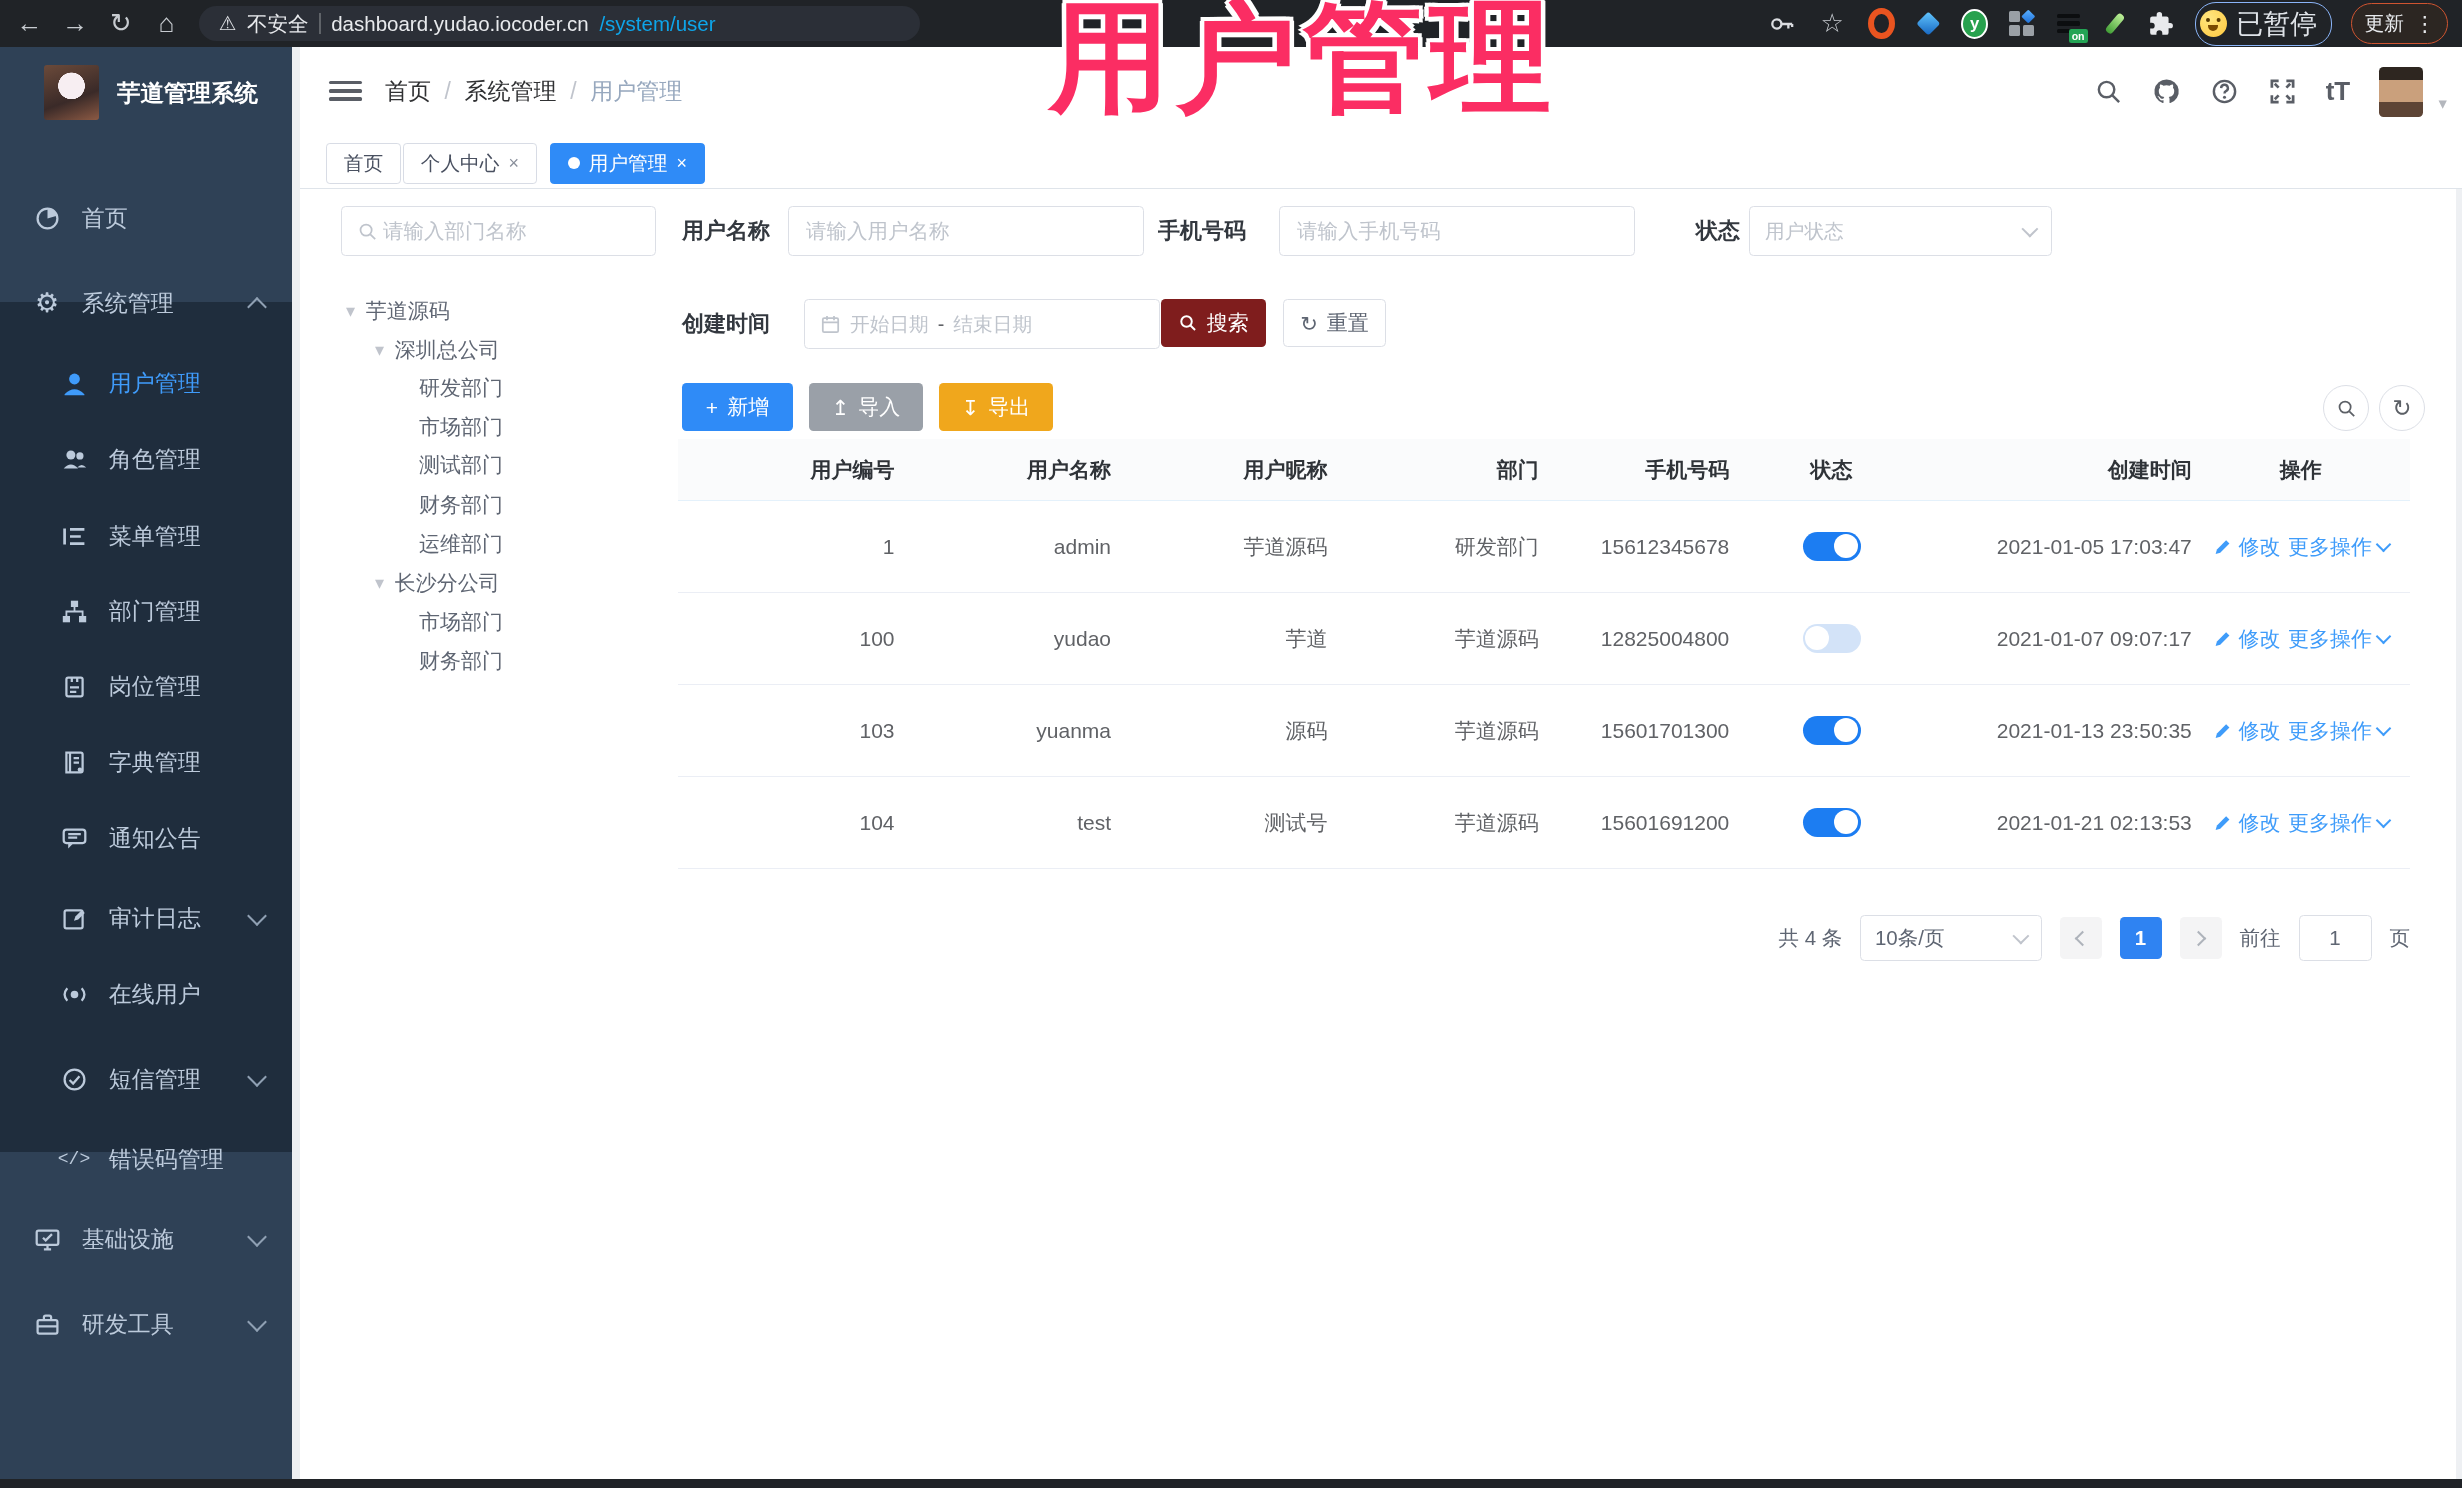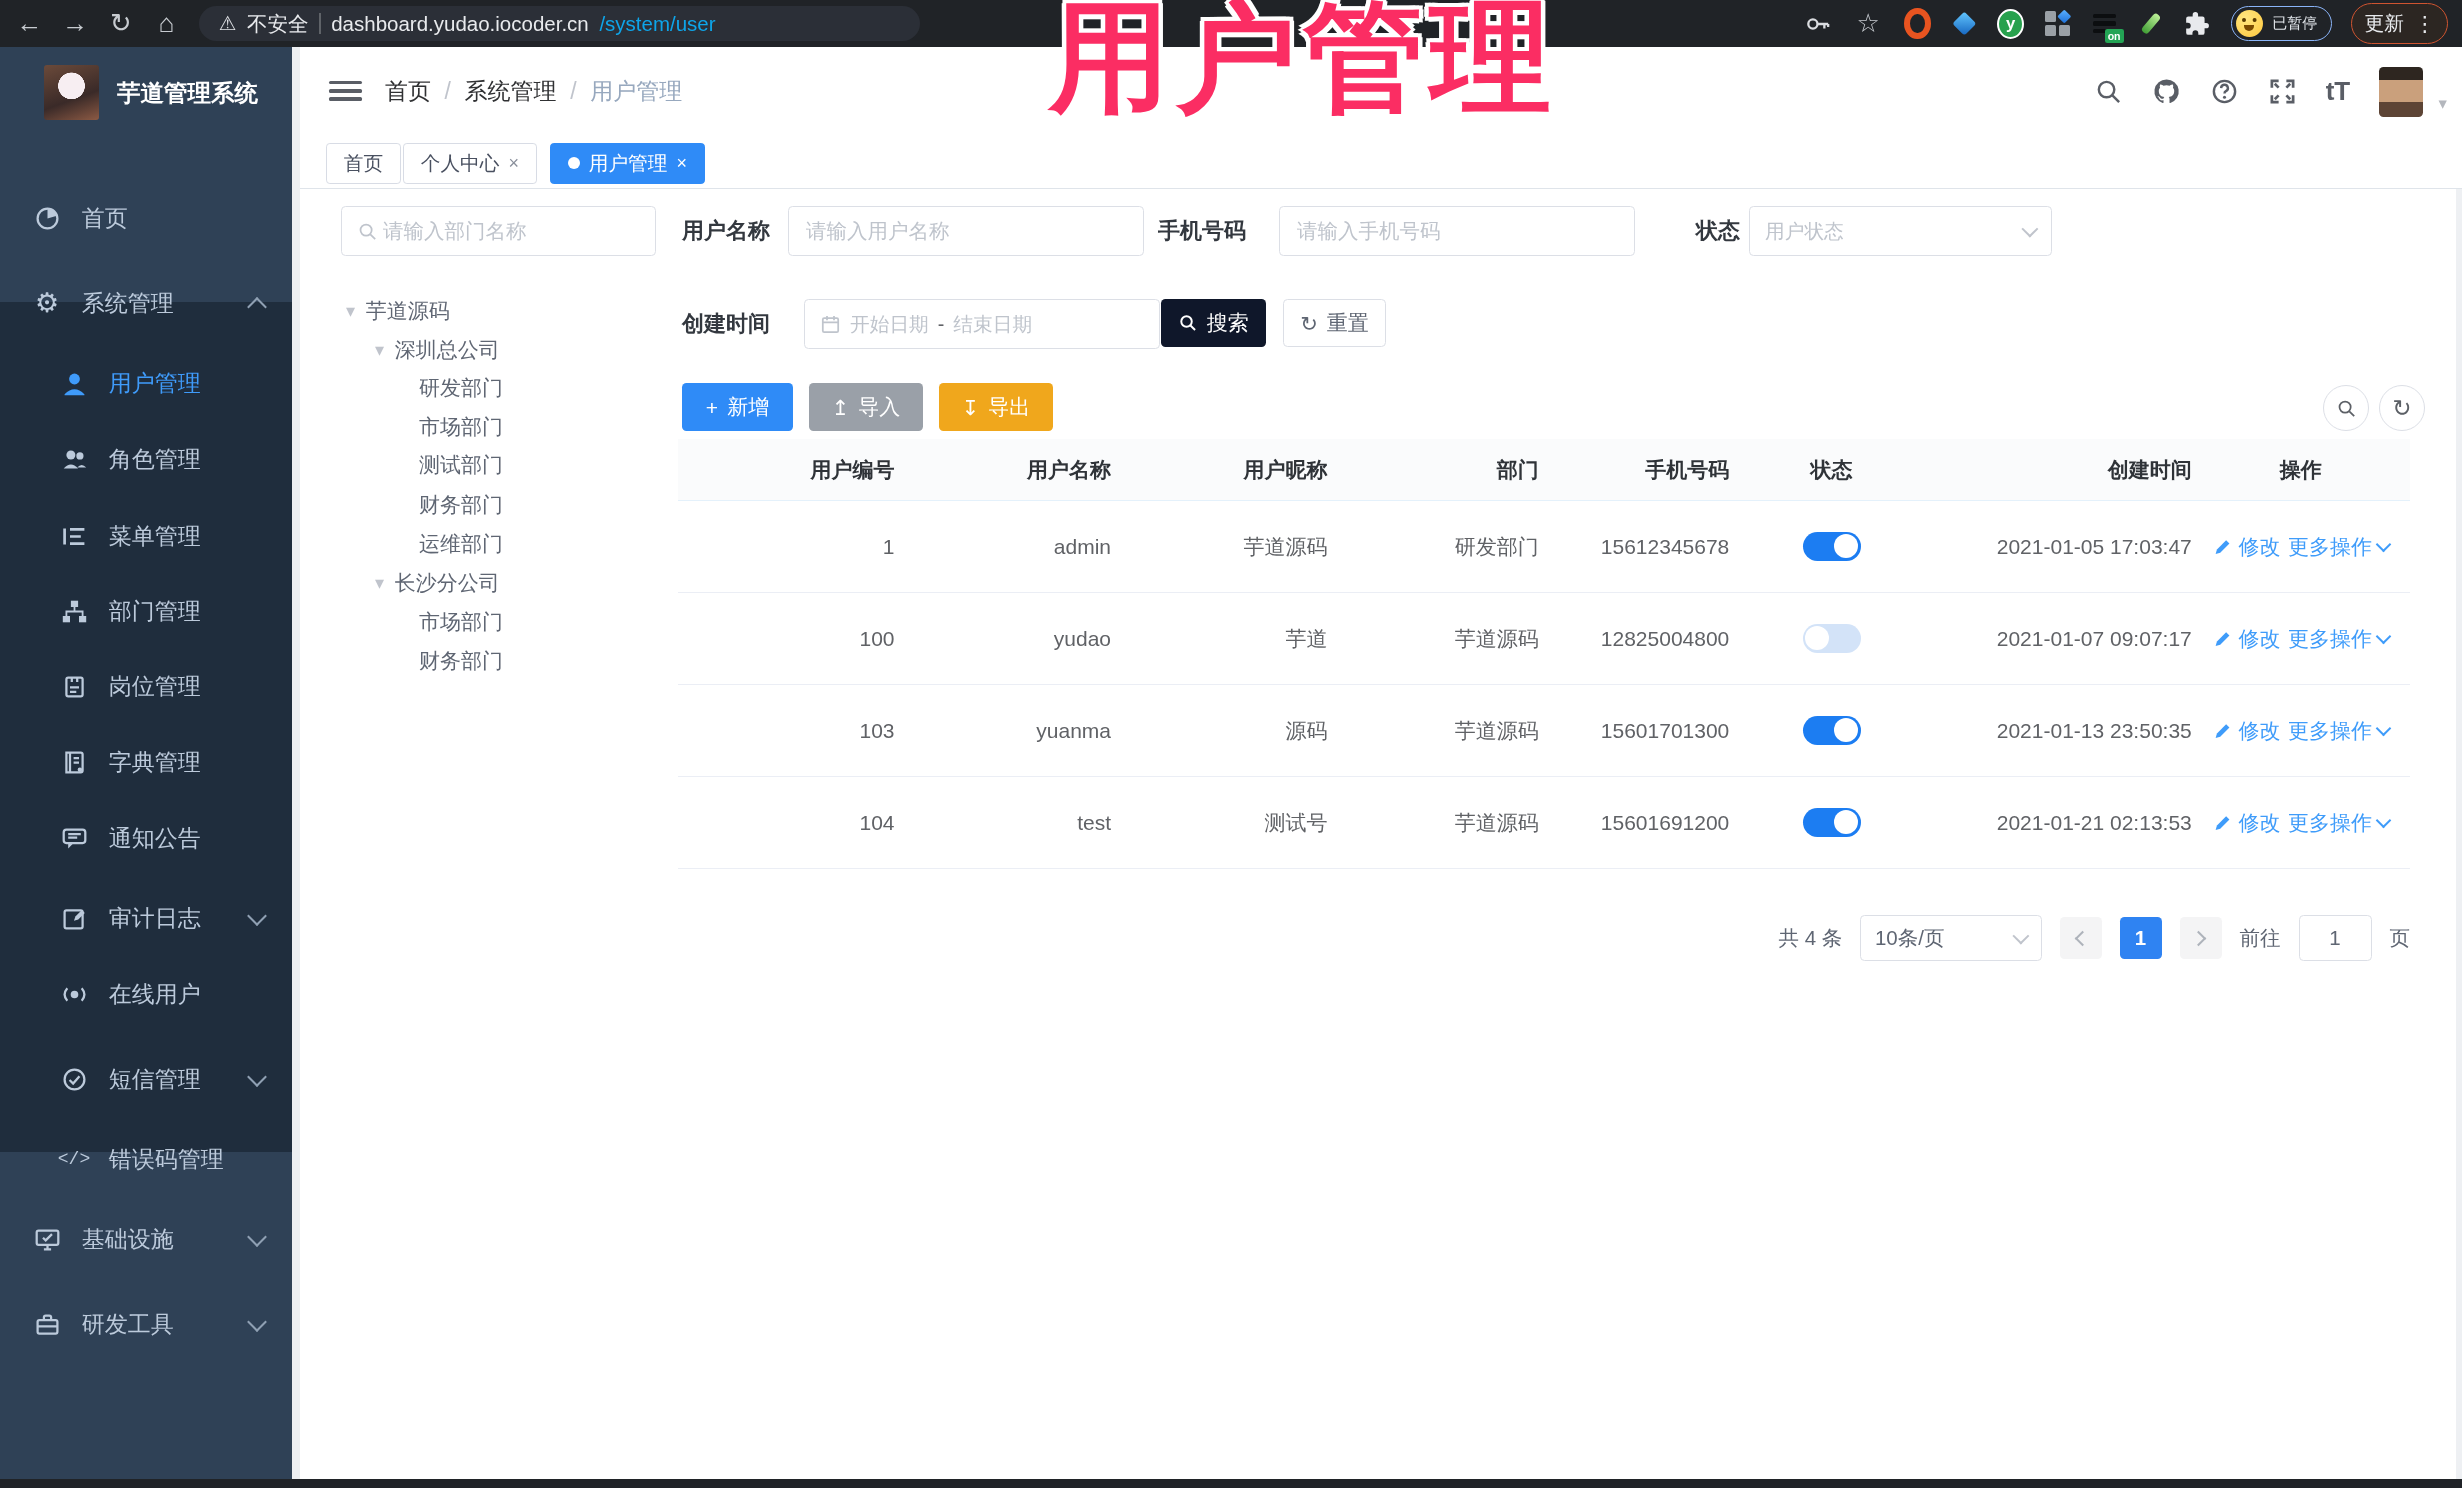--- a/index.html
+++ b/index.html
@@ -25,21 +25,21 @@
   .gridic i.blue{background:linear-gradient(135deg,#5ab0ff,#1d6fd8);transform:rotate(45deg) scale(.9);}
   .linesic{width:23px;height:19.7px;display:flex;flex-direction:column;justify-content:space-between;}
   .linesic i{height:4.5px;background:#0c0e10;border-radius:1.5px;}
   .onbadge{position:absolute;right:-6px;bottom:-6px;background:#23a455;color:#fff;font-size:10.6px;padding:0.8px 3px;border-radius:2.3px;font-weight:bold;}
   .pencil-ext{width:7.6px;height:23px;background:linear-gradient(180deg,#bff199,#3f9d34);border-radius:3.8px;transform:rotate(40deg);}
   .keysvg,.puzz{width:26px;height:26px;}
   #profile-chip{display:flex;align-items:center;gap:9px;border:1.5px solid #8ab4f8;border-radius:21px;padding:3px 13.6px 3px 4.5px;}
   .emoji{width:27px;height:27px;border-radius:50%;background:radial-gradient(circle at 35% 30%,#ffe680,#ffc83d);position:relative;}
   .emoji::before{content:"";position:absolute;left:6px;top:8.3px;width:3.8px;height:3.8px;border-radius:50%;background:#5a3b00;box-shadow:10.6px 0 0 #5a3b00;}
   .emoji::after{content:"";position:absolute;left:8.3px;top:15px;width:9.8px;height:6px;border-radius:0 0 7.6px 7.6px;background:#7a4a00;}
-  #pause-tx{color:#dfe3e8;font-size:15px;}
+  #pause-tx{color:#dfe3e8;font-size:27px;}
   #update-pill{display:flex;align-items:center;gap:10.6px;border:1.5px solid #cf5430;border-radius:21px;padding:6px 12px;background:#2c2622;}
   #update-tx{color:#e8eaed;font-size:19.7px;}
   .kebab{color:#e8eaed;font-size:21px;}
   
   #overlay-title{left:1049px;top:-23px;z-index:60;font-size:121px;font-weight:800;color:#fb2d63;letter-spacing:6px;white-space:nowrap;
     text-shadow:4.5px 0 0 #fff,-4.5px 0 0 #fff,0 4.5px 0 #fff,0 -4.5px 0 #fff,3.8px 3.8px 0 #fff,-3.8px 3.8px 0 #fff,3.8px -3.8px 0 #fff,-3.8px -3.8px 0 #fff;}
   
   #sidebar{left:0;top:47px;width:300px;height:1432px;background:#2f4156;z-index:2;}
   #sb-scroll{left:292px;top:47px;width:7.6px;height:1432px;background:#edeff2;z-index:3;}
   #logo-row{position:absolute;left:0;top:0;width:100%;height:91px;display:flex;align-items:center;gap:18px;padding-left:44px;box-sizing:border-box;}
@@ -89,21 +89,21 @@
   
   .flabel{position:absolute;font-size:22px;font-weight:bold;color:#33383f;line-height:50px;}
   #f-user{left:682px;top:206px;}  #in-user{left:788px;top:206px;width:356px;height:50px;}
   #f-mob{left:1158px;top:206px;}  #in-mob{left:1279px;top:206px;width:356px;height:50px;}
   #f-status{left:1696px;top:206px;} #in-status{left:1749px;top:206px;width:303px;height:50px;}
   .sel-caret{width:9.8px;height:9.8px;border-right:2.3px solid #c0c4cc;border-bottom:2.3px solid #c0c4cc;transform:rotate(45deg);flex:none;margin-left:auto;margin-top:-4.5px;}
   #f-date{left:682px;top:299px;}  #in-date{left:788px;top:299px;width:356px;height:50px;}
   .ph{color:#bfc4cc;font-size:19.7px;}
   .cal{width:21px;height:21px;flex:none;}
   .btn{position:absolute;height:48px;border-radius:4.5px;font-size:21px;display:flex;align-items:center;justify-content:center;gap:9px;cursor:pointer;border:none;font-family:inherit;}
-  #btn-search{left:1161px;top:299px;width:105px;background:#0f172a;color:#fff;}
+  #btn-search{left:1161px;top:299px;width:105px;background:#7f1d1d;color:#fff;}
   #btn-reset{left:1283px;top:299px;width:103px;background:#fff;color:#5f6673;border:1.5px solid #dcdfe6;}
   .gly{font-size:21px;line-height:21px;}
   
   #btn-add{left:682px;top:383px;width:111px;background:#2f8bf7;color:#fff;}
   #btn-imp{left:809px;top:383px;width:114px;background:#9aa0a8;color:#fff;}
   #btn-exp{left:939px;top:383px;width:114px;background:#f0a71c;color:#fff;}
   .cbtn{position:absolute;top:385px;width:44px;height:44px;border-radius:50%;border:1.5px solid #dcdfe6;background:#fff;color:#5c6066;display:flex;align-items:center;justify-content:center;cursor:pointer;}
   #cbtn-search{left:2323px;}
   #cbtn-refresh{left:2379px;font-size:23px;color:#5c6066;}
   

